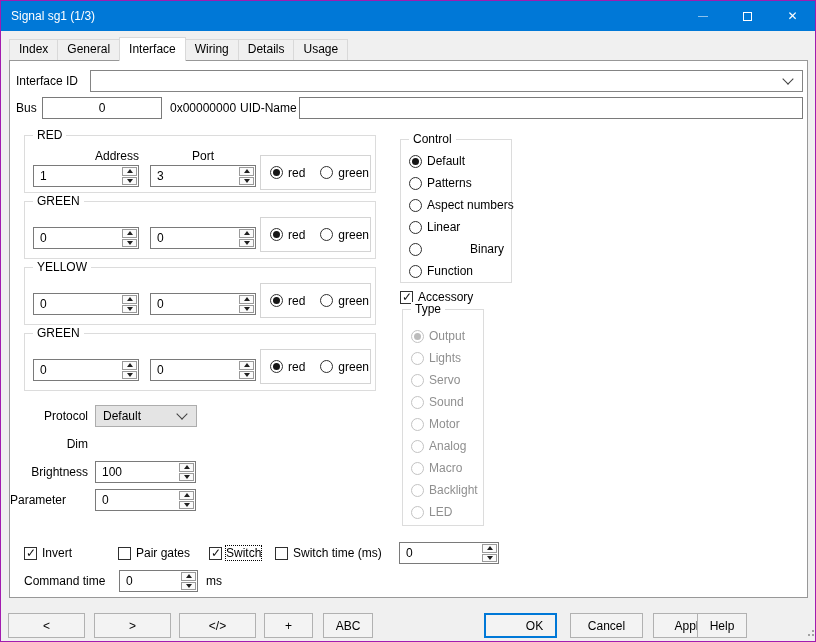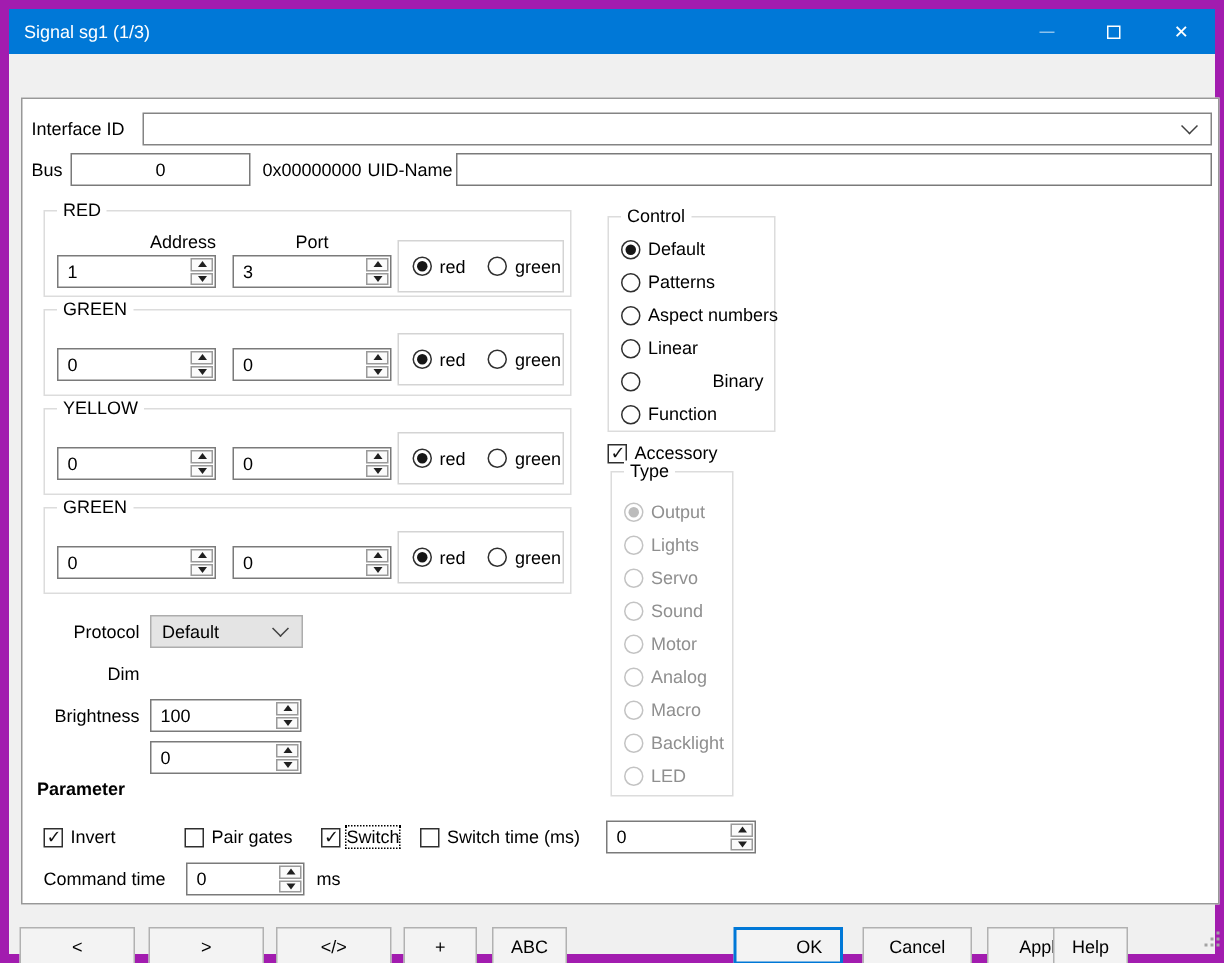--- a/index.html
+++ b/index.html
@@ -1,17 +1,17 @@
 <!DOCTYPE html>
 <html><head>
 <meta charset="utf-8">
 <style>
   html,body{margin:0;padding:0;}
   body{width:816px;height:642px;position:relative;font-family:"Liberation Sans",sans-serif;font-size:12px;color:#000;overflow:hidden;}
-  .window{position:absolute;inset:0;border:6px solid #a21caf;box-sizing:border-box;background:#f0f0f0;}
+  .window{position:absolute;inset:0;border:1px solid #a21caf;box-sizing:border-box;background:#f0f0f0;}
   
   .titlebar{position:absolute;left:0;top:0;right:0;height:30px;background:#0078d7;display:flex;align-items:center;}
   .title{flex:1;padding-left:10px;font-size:12px;color:#fff;white-space:nowrap;}
   .wbtn{width:45px;height:30px;display:flex;align-items:center;justify-content:center;cursor:default;}
   .min-glyph{width:10px;height:1px;background:#fff;opacity:.55;}
   .max-glyph{width:9px;height:9px;border:1px solid #fff;box-sizing:border-box;}
   .close-glyph{color:#fff;font-size:12px;line-height:12px;}
   
   .tabbar{position:absolute;left:0;top:30px;right:0;height:29px;background:#f0f0f0;display:flex;align-items:flex-end;padding-left:8px;box-sizing:border-box;}
   .tab{box-sizing:border-box;height:21px;line-height:19px;padding:0 9px;border:1px solid #d9d9d9;border-bottom:none;background:#f0f0f0;margin-right:-1px;position:relative;z-index:1;cursor:default;white-space:nowrap;}
@@ -64,20 +64,28 @@
         <div class="min-glyph"></div>
       </div>
     <div class="wbtn">
         <div class="max-glyph"></div>
       </div>
     <div class="wbtn">
         <span class="close-glyph">✕</span>
       </div>
   </div>
 
+  <div class="tabbar">
+    <div class="tab">Index</div>
+    <div class="tab">General</div>
+    <div class="tab active">Interface</div>
+    <div class="tab">Wiring</div>
+    <div class="tab">Details</div>
+    <div class="tab">Usage</div>
+  </div>
 
   <div class="page">
 
     <div class="lbl" style="left:6px;top:12px;">Interface ID</div>
     <div class="combo" style="left:80px;top:9px;width:713px;height:22px;">
       <div class="ctext"></div>
       <div class="chev"></div>
     </div>
 
     <div class="lbl" style="left:6px;top:39px;">Bus</div>
@@ -323,21 +331,21 @@
       <div class="spin-btns">
           <div class="spin-btn">
             <span class="tri-up"></span>
           </div>
           <div class="spin-btn">
             <span class="tri-down"></span>
           </div>
         </div>
     </div>
 
-    <div class="lbl" style="left:0px;top:452px;width:78px;text-align:center;font-weight:bold;">Parameter</div>
+    <div class="lbl" style="left:0px;top:431px;width:78px;text-align:left;">Parameter</div>
     <div class="spin" style="left:85px;top:428px;width:101px;">
       <input value="0" style="">
       <div class="spin-btns">
           <div class="spin-btn">
             <span class="tri-up"></span>
           </div>
           <div class="spin-btn">
             <span class="tri-down"></span>
           </div>
         </div>

